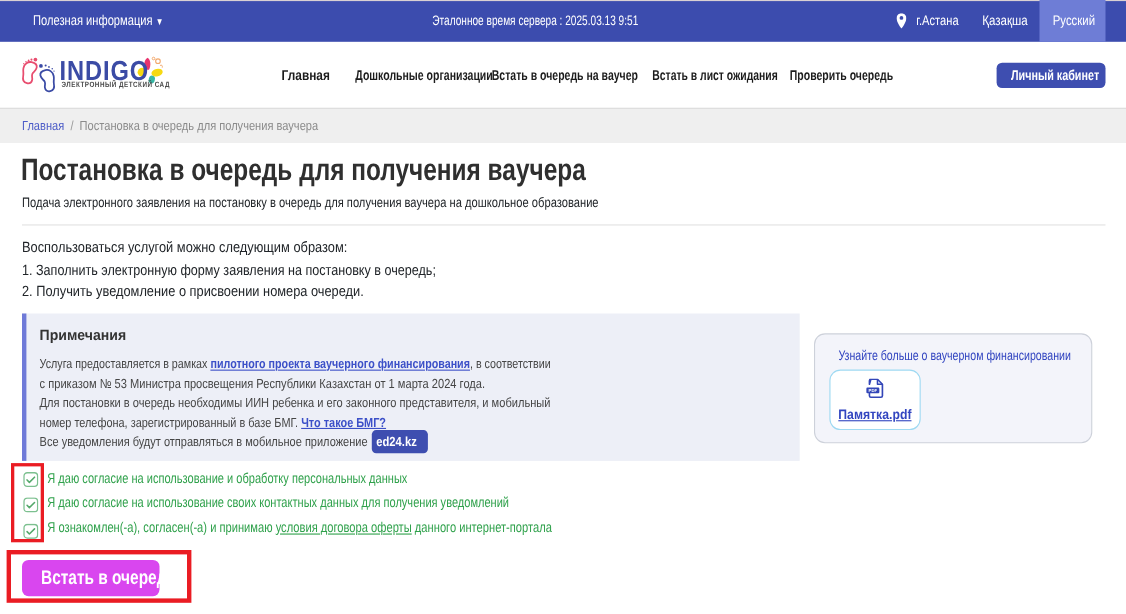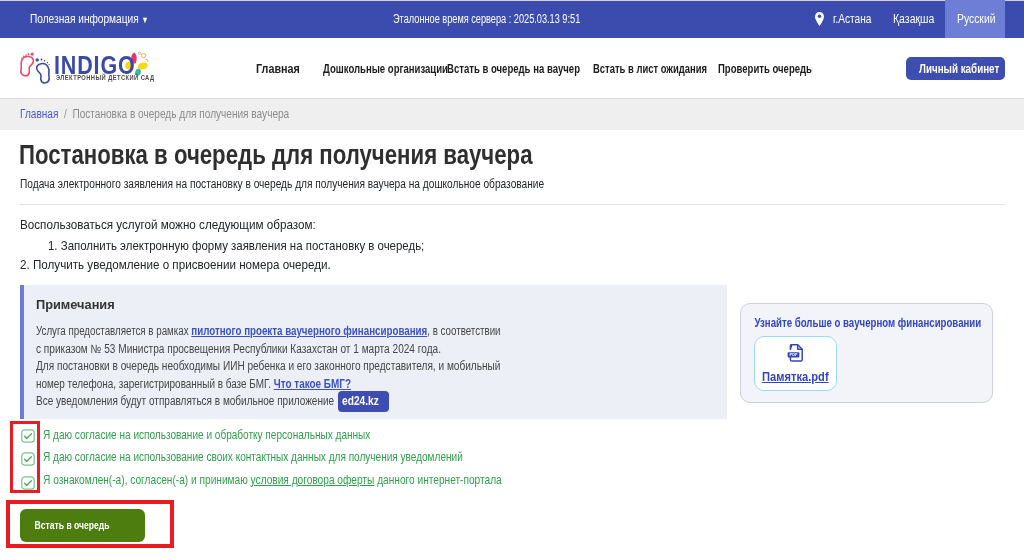--- a/index.html
+++ b/index.html
@@ -75,34 +75,34 @@
   <div class="abs btn" style="left:906px;top:57px;width:99px;height:23px;line-height:23px;font-size:13px;"><span class="sx" style="transform:scaleX(0.755);transform-origin:50% 50%;">Личный кабинет</span></div>
 
   <div class="abs" style="left:0;top:98px;width:1024px;height:32px;background:#efefef;border-top:1px solid #dcdcdc;box-sizing:border-box;"></div>
   <div class="abs" style="left:20px;top:107px;font-size:12px;"><span class="sx" style="transform:scaleX(0.84);"><span style="color:#4b5bc7;">Главная</span><span style="color:#999;">&nbsp; / &nbsp;</span><span style="color:#8b8b8b;">Постановка в очередь для получения ваучера</span></span></div>
 
   <div class="abs" style="left:19px;top:139px;font-size:28px;font-weight:700;color:#2f2f2f;"><span class="sx" style="transform:scaleX(0.793);">Постановка в очередь для получения ваучера</span></div>
   <div class="abs" style="left:20px;top:177px;font-size:12.5px;color:#212529;"><span class="sx" style="transform:scaleX(0.8125);">Подача электронного заявления на постановку в очередь для получения ваучера на дошкольное образование</span></div>
   <div class="abs" style="left:20px;top:204px;width:985px;height:1px;background:#e2e2e2;"></div>
 
   <div class="abs" style="left:20px;top:217px;font-size:13.5px;color:#212529;text-align:right;"><span class="sx" style="transform:scaleX(0.864);">Воспользоваться услугой можно следующим образом:</span></div>
-  <div class="abs" style="left:20px;top:238px;font-size:13.5px;color:#212529;margin-left:28px;"><span class="sx" style="transform:scaleX(0.848);">1. Заполнить электронную форму заявления на постановку в очередь;</span></div>
+  <div class="abs" style="left:20px;top:238px;font-size:13.5px;color:#212529;"><span class="sx" style="transform:scaleX(0.848);">1. Заполнить электронную форму заявления на постановку в очередь;</span></div>
   <div class="abs" style="left:20px;top:257px;font-size:13.5px;color:#212529;"><span class="sx" style="transform:scaleX(0.8625);">2. Получить уведомление о присвоении номера очереди.</span></div>
 
   <div class="abs note" style="left:20px;top:285px;width:707px;height:134px;box-sizing:border-box;"></div>
   <div class="abs" style="left:36px;top:297px;font-size:13.5px;font-weight:700;color:#333;"><span class="sx" style="transform:scaleX(0.947);">Примечания</span></div>
   <div class="abs" style="left:36px;top:324px;font-size:12px;color:#454545;"><span class="sx" style="transform:scaleX(0.8124);">Услуга предоставляется в рамках <span class="nlink">пилотного проекта ваучерного финансирования</span>, в соответствии</span></div>
   <div class="abs" style="left:36px;top:341.5px;font-size:12px;color:#454545;text-align:center;"><span class="sx" style="transform:scaleX(0.841);">с приказом № 53 Министра просвещения Республики Казахстан от 1 марта 2024 года.</span></div>
   <div class="abs" style="left:36px;top:359px;font-size:12px;color:#454545;"><span class="sx" style="transform:scaleX(0.84);">Для постановки в очередь необходимы ИИН ребенка и его законного представителя, и мобильный</span></div>
   <div class="abs" style="left:36px;top:394px;font-size:12px;color:#454545;"><span class="sx" style="transform:scaleX(0.834);">Все уведомления будут отправляться в мобильное приложение</span></div>
   <div class="abs" style="left:36px;top:376.5px;font-size:12px;color:#454545;"><span class="sx" style="transform:scaleX(0.827);">номер телефона, зарегистрированный в базе БМГ. <span class="nlink">Что такое БМГ?</span></span></div>
   <div class="abs btn" style="left:338px;top:391px;width:51px;height:21px;line-height:21px;font-size:12px;border-radius:4px;"><span class="sx" style="transform:scaleX(0.85);">ed24.kz</span></div>
 
   <div class="abs" style="left:740px;top:303px;width:253px;height:100px;background:#f3f4fa;border:1px solid #cdd1da;border-radius:10px;box-sizing:border-box;"></div>
-  <div class="abs" style="left:720px;top:316px;width:295px;text-align:center;font-size:12.5px;font-weight:700;color:#3245c0;"><span class="sx" style="transform:scaleX(0.772);transform-origin:50% 50%;">Узнайте больше о ваучерном финансировании</span></div>
+  <div class="abs" style="left:720px;top:316px;width:295px;text-align:center;font-size:12.5px;font-weight:400;color:#3245c0;"><span class="sx" style="transform:scaleX(0.772);transform-origin:50% 50%;">Узнайте больше о ваучерном финансировании</span></div>
   <div class="abs" style="left:754px;top:336px;width:83px;height:55px;background:#fff;border:1px solid #9ed9f2;border-radius:10px;box-sizing:border-box;"></div>
   <svg class="abs" style="left:787px;top:344px;" width="17" height="18" viewBox="0 0 17 18">
     <path d="M3.4 0.8 h7.3 l4.5 4.5 v10.5 a1.3 1.3 0 0 1 -1.3 1.3 h-9.2 a1.3 1.3 0 0 1 -1.3 -1.3 v-4.5 m0 -6 v-3.2 a1.3 1.3 0 0 1 1.3 -1.3 Z" fill="none" stroke="#3346b8" stroke-width="1.5" stroke-linejoin="round"></path>
     <path d="M10.7 0.8 v4.5 h4.5" fill="none" stroke="#3346b8" stroke-width="1.4" stroke-linejoin="round"></path>
     <rect x="0.6" y="8.3" width="11.8" height="5.2" rx="1" fill="#3346b8"></rect>
     <text x="6.5" y="12.3" font-size="3.9" fill="#fff" text-anchor="middle" font-family="Liberation Sans" font-weight="bold">PDF</text>
   </svg>
   <div class="abs" style="left:754px;top:370px;width:83px;text-align:center;font-size:12.5px;font-weight:700;color:#3245c0;"><span class="sx" style="transform:scaleX(0.89);transform-origin:50% 50%;text-decoration:underline;">Памятка.pdf</span></div>
 
   <div class="abs" style="left:21px;top:429px;">
@@ -122,16 +122,16 @@
   <div class="abs" style="left:21px;top:476px;">
     <svg width="14" height="14" viewBox="0 0 14 14">
         <rect x="0.8" y="0.8" width="12.4" height="12.4" rx="3" fill="#fff" stroke="#7cc08f" stroke-width="1.2"></rect>
         <path d="M3.6 7.3 l2.1 2.2 L10.4 4.8" fill="none" stroke="#55a96b" stroke-width="1.4" stroke-linecap="round" stroke-linejoin="round"></path>
       </svg>
   </div>
   <div class="abs green" style="left:43px;top:471.5px;"><span class="sx" style="transform:scaleX(0.78);">Я ознакомлен(-а), согласен(-а) и принимаю <span style="text-decoration:underline;">условия договора оферты</span> данного интернет-портала</span></div>
 
   <div class="abs redbox" style="left:10px;top:421px;width:30px;height:72px;box-sizing:border-box;border-width:3.5px;"></div>
 
-  <div class="abs btn" style="left:20px;top:509px;width:125px;height:33px;line-height:33px;font-size:11px;border-radius:6px;background:#4d7c0f;box-sizing:border-box;padding-right:21px;"><span class="sx" style="transform:scaleX(0.78);transform-origin:50% 50%;">Встать в очередь</span></div>
+  <div class="abs btn" style="left:20px;top:509px;width:125px;height:33px;line-height:33px;font-size:18px;border-radius:6px;background:#d946ef;box-sizing:border-box;padding-right:21px;"><span class="sx" style="transform:scaleX(0.78);transform-origin:50% 50%;">Встать в очередь</span></div>
   <div class="abs redbox" style="left:6px;top:500px;width:168px;height:48px;box-sizing:border-box;border-width:4.5px;"></div>
 
 </div>
 
 </body></html>

